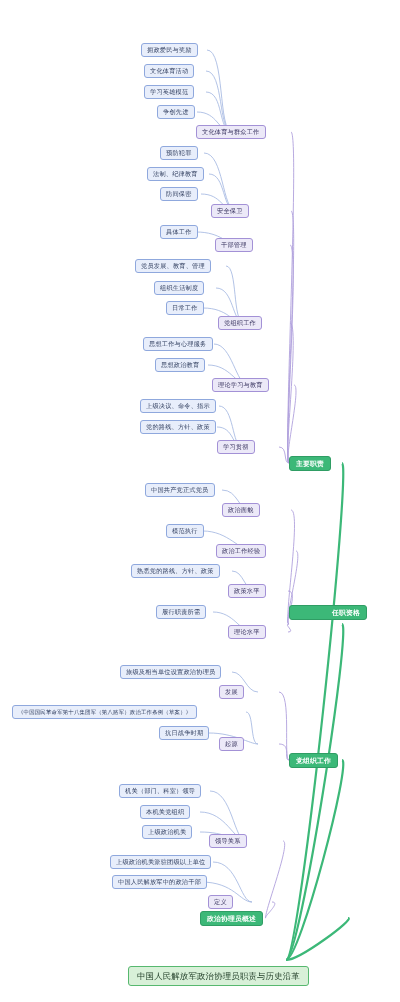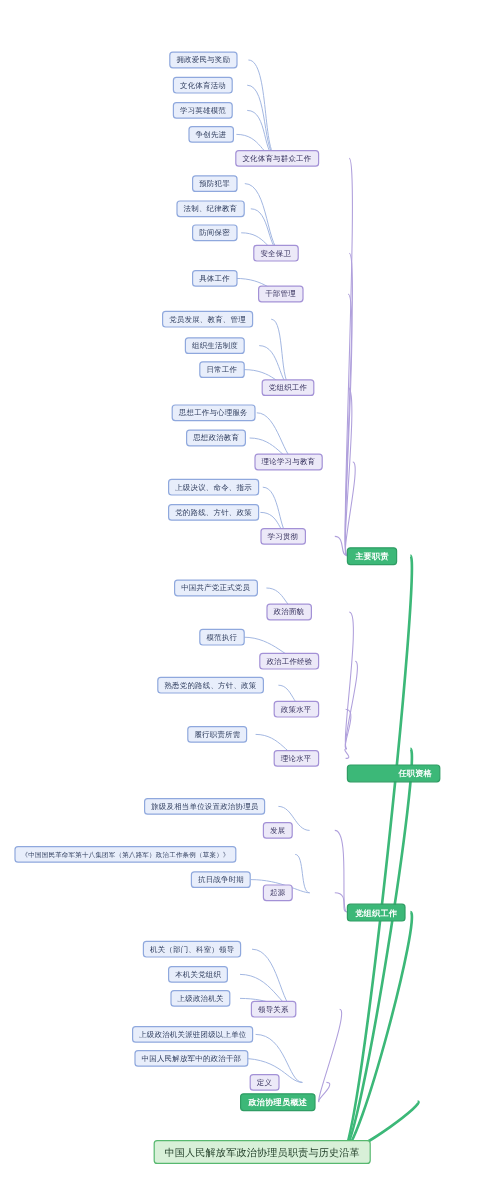--- a/index.html
+++ b/index.html
@@ -66,20 +66,21 @@
     padding: 0 6px;
   }
   
   .lvl-root {
     background: #d8f0d8;
     border: 1px solid #57b86f;
     color: #1d3a24;
     font-size: 8.4px;
     height: 20px;
     padding: 0 8px;
+    margin-top: 16px;
   }
 </style>
 </head>
 <body>
 
 <div id="canvas">
 
   <svg id="links" viewBox="0 0 400 1002">
     <g fill="none" stroke="#9fb4e0" stroke-width="0.8">
 
@@ -195,21 +196,21 @@
 
   <div class="node lvl-leaf" style="left:166px;top:524px;">模范执行</div>
   <div class="node lvl-branch" style="left:216px;top:544px;">政治工作经验</div>
 
   <div class="node lvl-leaf" style="left:131px;top:564px;">熟悉党的路线、方针、政策</div>
   <div class="node lvl-branch" style="left:228px;top:584px;">政策水平</div>
 
   <div class="node lvl-leaf" style="left:156px;top:605px;">履行职责所需</div>
   <div class="node lvl-branch" style="left:228px;top:625px;">理论水平</div>
 
-  <div class="node lvl-main" style="left:289px;top:637px;padding-left:42px;">任职资格</div>
+  <div class="node lvl-main" style="left:289px;top:605px;padding-left:42px;">任职资格</div>
 
   <div class="node lvl-leaf" style="left:120px;top:665px;">旅级及相当单位设置政治协理员</div>
   <div class="node lvl-branch" style="left:219px;top:685px;">发展</div>
 
   <div class="node lvl-leaf" style="left:12px;top:705px;font-size:5.4px;">《中国国民革命军第十八集团军（第八路军）政治工作条例（草案）》</div>
   <div class="node lvl-leaf" style="left:159px;top:726px;">抗日战争时期</div>
   <div class="node lvl-branch" style="left:219px;top:737px;">起源</div>
 
   <div class="node lvl-main" style="left:289px;top:753px;">党组织工作</div>
 

